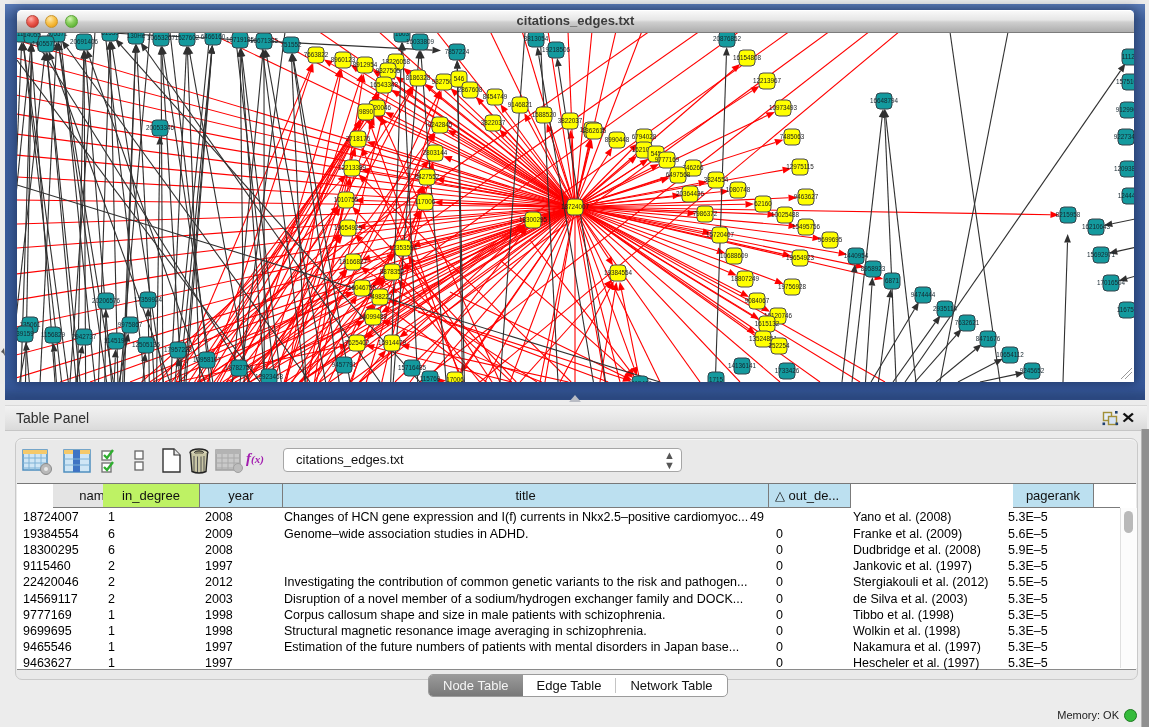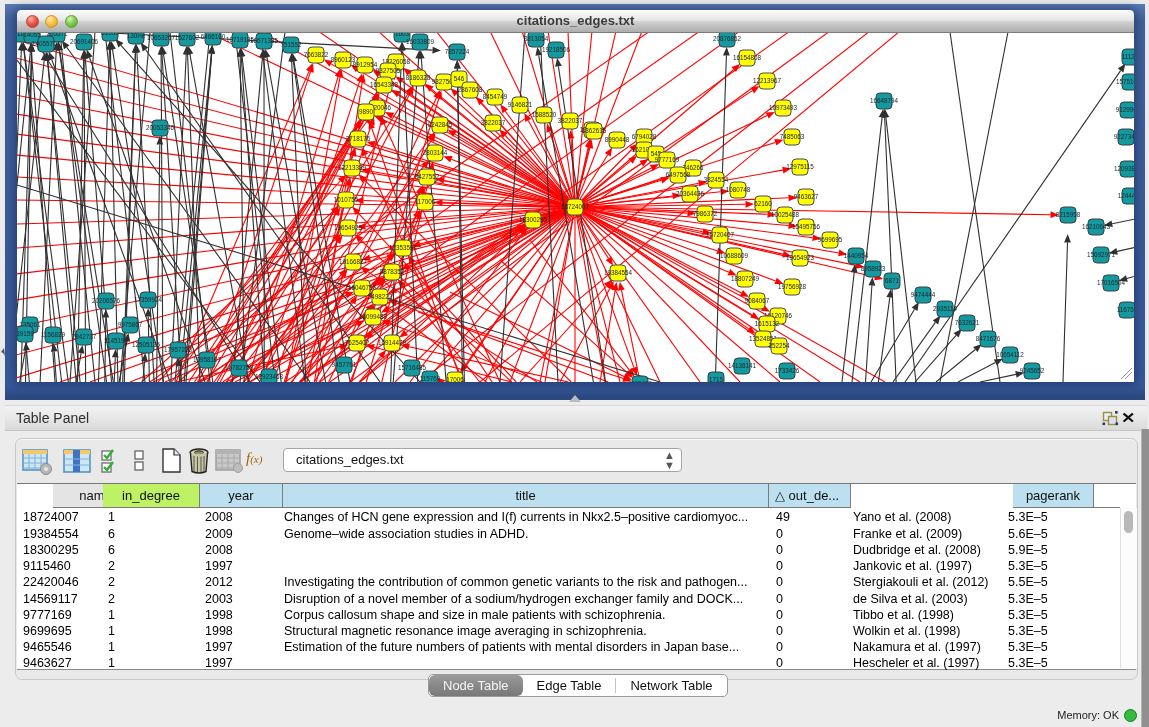--- a/index.html
+++ b/index.html
@@ -47,21 +47,21 @@
     border-bottom:1px solid #7b7b7b;font-size:13px;color:#111;text-align:center;line-height:23px;}
   .rowtxt{position:absolute;font-size:12.5px;color:#000;white-space:nowrap;}
   
   #sbar{position:absolute;left:1103px;top:24px;width:16px;height:160px;background:#fcfcfc;
     border-left:1px solid #e0e0e0;}
   #sbar .thumb{position:absolute;left:3px;top:3px;width:9px;height:22px;background:#b9b9b9;border-radius:5px;}
   
   #tabs{left:428px;top:674px;height:21px;border:1px solid #9b9b9b;border-radius:5px;overflow:hidden;
     background:#fff;display:flex;}
   #tabs .seg{font-size:13px;line-height:21px;padding:0 14px;color:#111;}
-  #tabs .sel{background:linear-gradient(180deg,#9a9a9a,#787878);color:#f5f5f5;border-radius:6px;}
+  #tabs .sel{background:linear-gradient(180deg,#9a9a9a,#787878);color:#f5f5f5;}
   #tabs .sep{width:1px;background:#c4c4c4;margin:3px 0;}
   
   #mem{right:30px;top:709px;font-size:11px;color:#222;}
   #memdot{right:12px;top:709px;width:11px;height:11px;border-radius:50%;
     background:#35bb3b;border:1px solid #1c7a20;}
   #rstrip{left:1141px;top:429px;width:8px;height:298px;background:#909090;border-left:1px solid #b5b5b5;}
 </style>
 </head>
 <body>
   <div id="frame" class="abs"></div>
@@ -953,38 +953,38 @@
 <path d="M4.5 7.5 L6 25.5 Q13 28.5 20 25.5 L21.5 7.5" fill="#c9c6a5" stroke="#222" stroke-width="1.4"></path>
 <path d="M8 10v15M11.5 10.5v15.5M15 10.5v15.5M18 10v15" stroke="#555" stroke-width="1"></path>
 </svg>
     <svg style="position:absolute;left:197px;top:8px" width="32" height="30">
 <rect x="3" y="3" width="24" height="20" fill="#c9c9c9" stroke="#9d9d9d" stroke-width="1.5"></rect>
 <rect x="3" y="3" width="24" height="4" fill="#b3b3b3"></rect>
 <path d="M3 11h24M3 16h24M3 21h24M9 7v16M15 7v16M21 7v16" stroke="#a9a9a9" stroke-width="1"></path>
 <circle cx="25" cy="21" r="4.5" fill="#bdbdbd" stroke="#a0a0a0"></circle>
 </svg>
     <div style="position:absolute;left:230px;top:11px;font-size:15px;font-style:italic;
-font-family:'Liberation Serif',serif;color:#a16207;font-weight:normal">f<span style="font-size:11px">(x)</span></div>
+font-family:'Liberation Serif',serif;color:#a21caf;font-weight:bold">f<span style="font-size:11px">(x)</span></div>
     <div id="combo">
       <div class="txt">citations_edges.txt</div>
       <div class="arr">▲<br>▼</div>
     </div>
     <div id="tbl">
       <div class="hcell" style="left:0px;width:85px;background:#e4e4e4;margin-left:36px;">name</div>
       <div class="hcell" style="left:86px;width:96px;background:#bef264;">in_degree</div>
       <div class="hcell" style="left:183px;width:82px;background:#bce0f0;">year</div>
       <div class="hcell" style="left:266px;width:485px;background:#bce0f0;">title</div>
       <div class="hcell" style="left:752px;width:75px;background:#bce0f0;text-align:left;padding-left:6px;">△ out_de...</div>
       <div class="hcell" style="left:996px;width:80px;background:#bce0f0;">pagerank</div>
       <div class="hcell" style="left:1077px;width:26px;background:#fff;border-right:none"></div>
       <div class="rowtxt" style="left:6px;top:26px">18724007</div>
       <div class="rowtxt" style="left:91px;top:26px">1</div>
       <div class="rowtxt" style="left:188px;top:26px">2008</div>
       <div class="rowtxt" style="left:267px;top:26px">Changes of HCN gene expression and I(f) currents in Nkx2.5–positive cardiomyoc...</div>
-      <div class="rowtxt" style="left:759px;top:26px">49</div>
+      <div class="rowtxt" style="left:733px;top:26px">49</div>
       <div class="rowtxt" style="left:836px;top:26px">Yano et al. (2008)</div>
       <div class="rowtxt" style="left:991px;top:26px">5.3E–5</div>
       <div class="rowtxt" style="left:6px;top:43px">19384554</div>
       <div class="rowtxt" style="left:91px;top:43px">6</div>
       <div class="rowtxt" style="left:188px;top:43px">2009</div>
       <div class="rowtxt" style="left:267px;top:43px">Genome–wide association studies in ADHD.</div>
       <div class="rowtxt" style="left:759px;top:43px">0</div>
       <div class="rowtxt" style="left:836px;top:43px">Franke et al. (2009)</div>
       <div class="rowtxt" style="left:991px;top:43px">5.6E–5</div>
       <div class="rowtxt" style="left:6px;top:59px">18300295</div>

